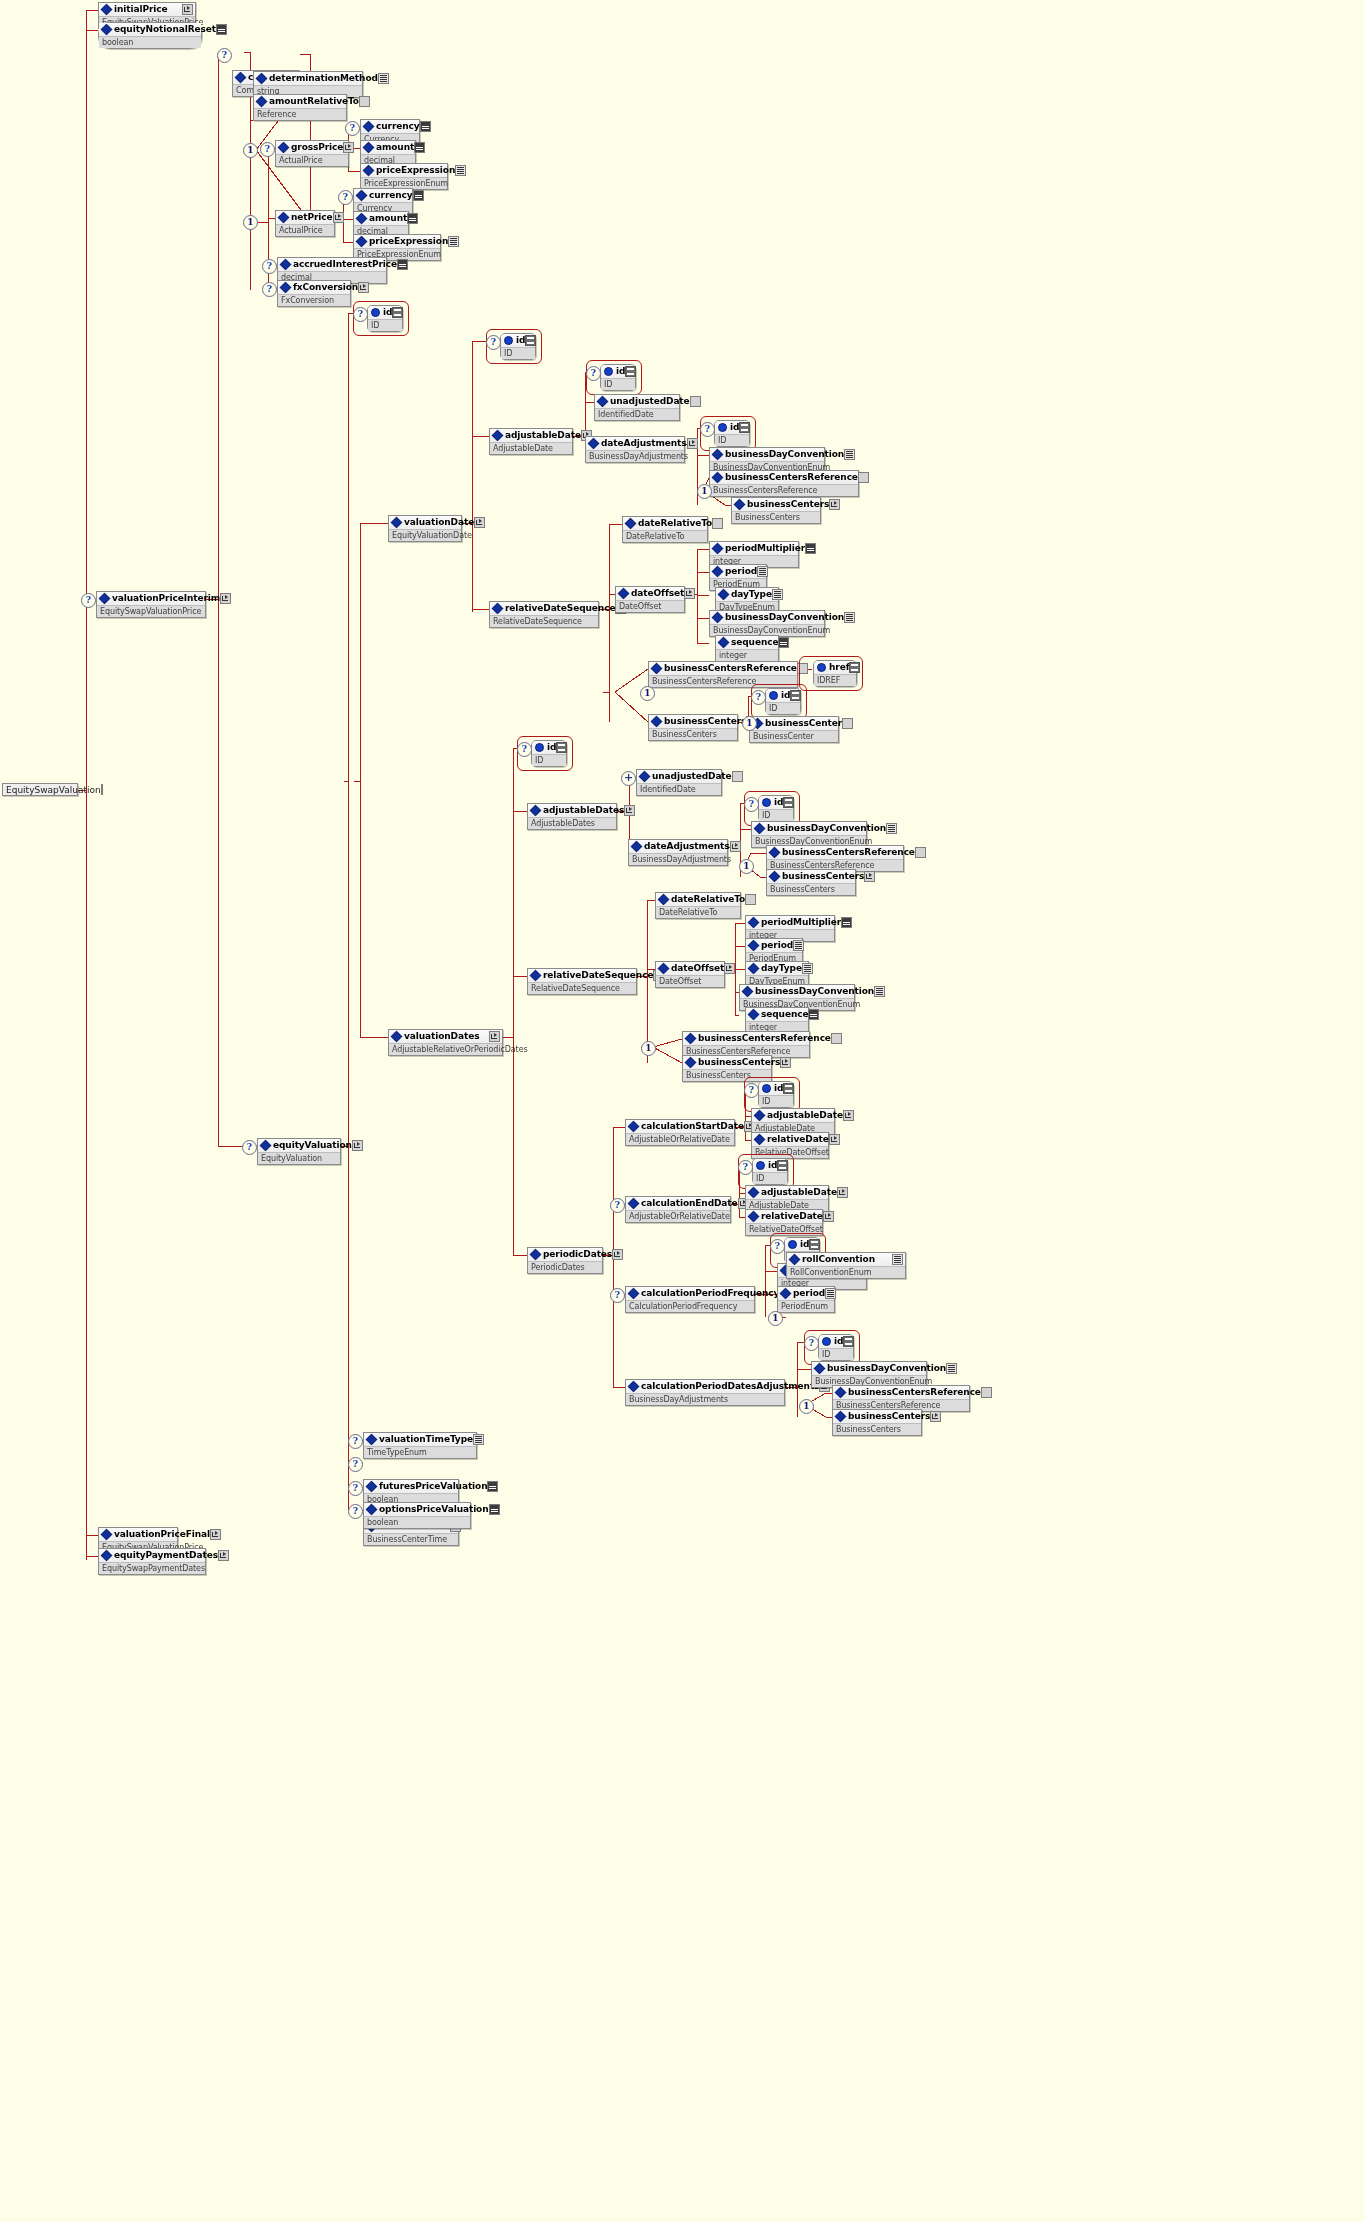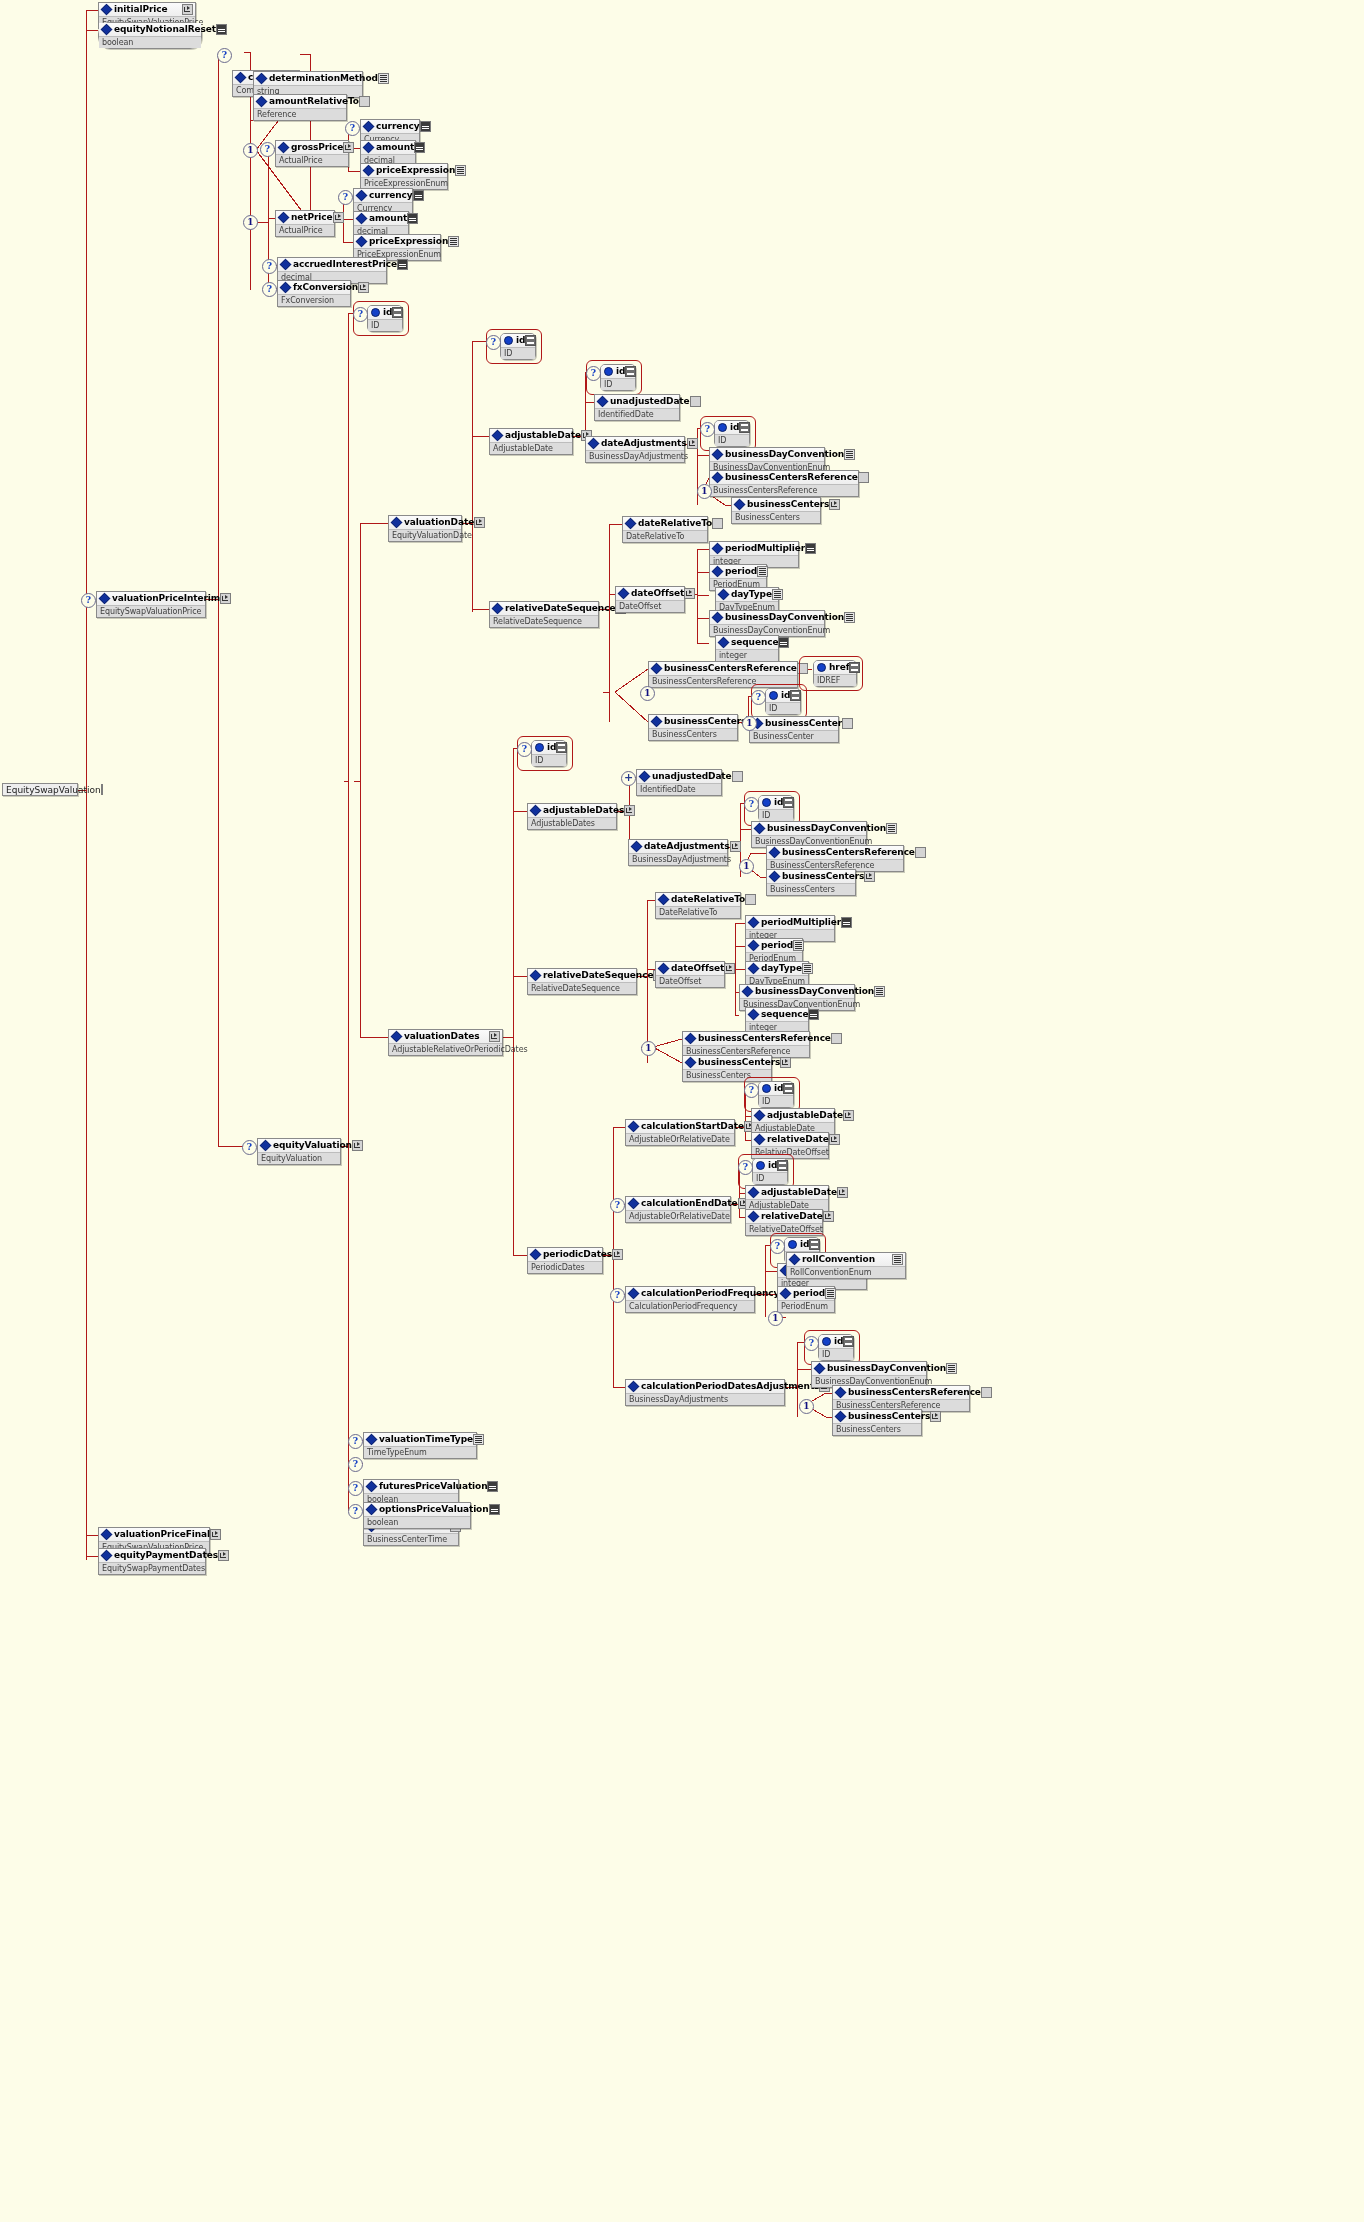--- a/index.html
+++ b/index.html
@@ -1010,21 +1010,21 @@
     <div class="occ q" style="left: 348px; top: 1481px;">?</div>
     <div class="node" style="left: 363px; top: 1502px; width: 108px;">
       <div class="nrow">
         <span class="diamond"></span>
         <span class="nm">optionsPriceValuation</span>
         <span class="badge dec"></span>
       </div>
       <div class="typ">boolean</div>
     </div>
     <div class="occ q" style="left: 348px; top: 1504px;">?</div>
-    <div class="node" style="left: 98px; top: 1527px; width: 112px;">
+    <div class="node" style="left: 98px; top: 1527px; width: 80px;">
       <div class="nrow">
         <span class="diamond"></span>
         <span class="nm">valuationPriceFinal</span>
         <span class="badge ref"></span>
       </div>
       <div class="typ">EquitySwapValuationPrice</div>
     </div>
     <div class="node" style="left: 98px; top: 1548px; width: 108px;">
       <div class="nrow">
         <span class="diamond"></span>

